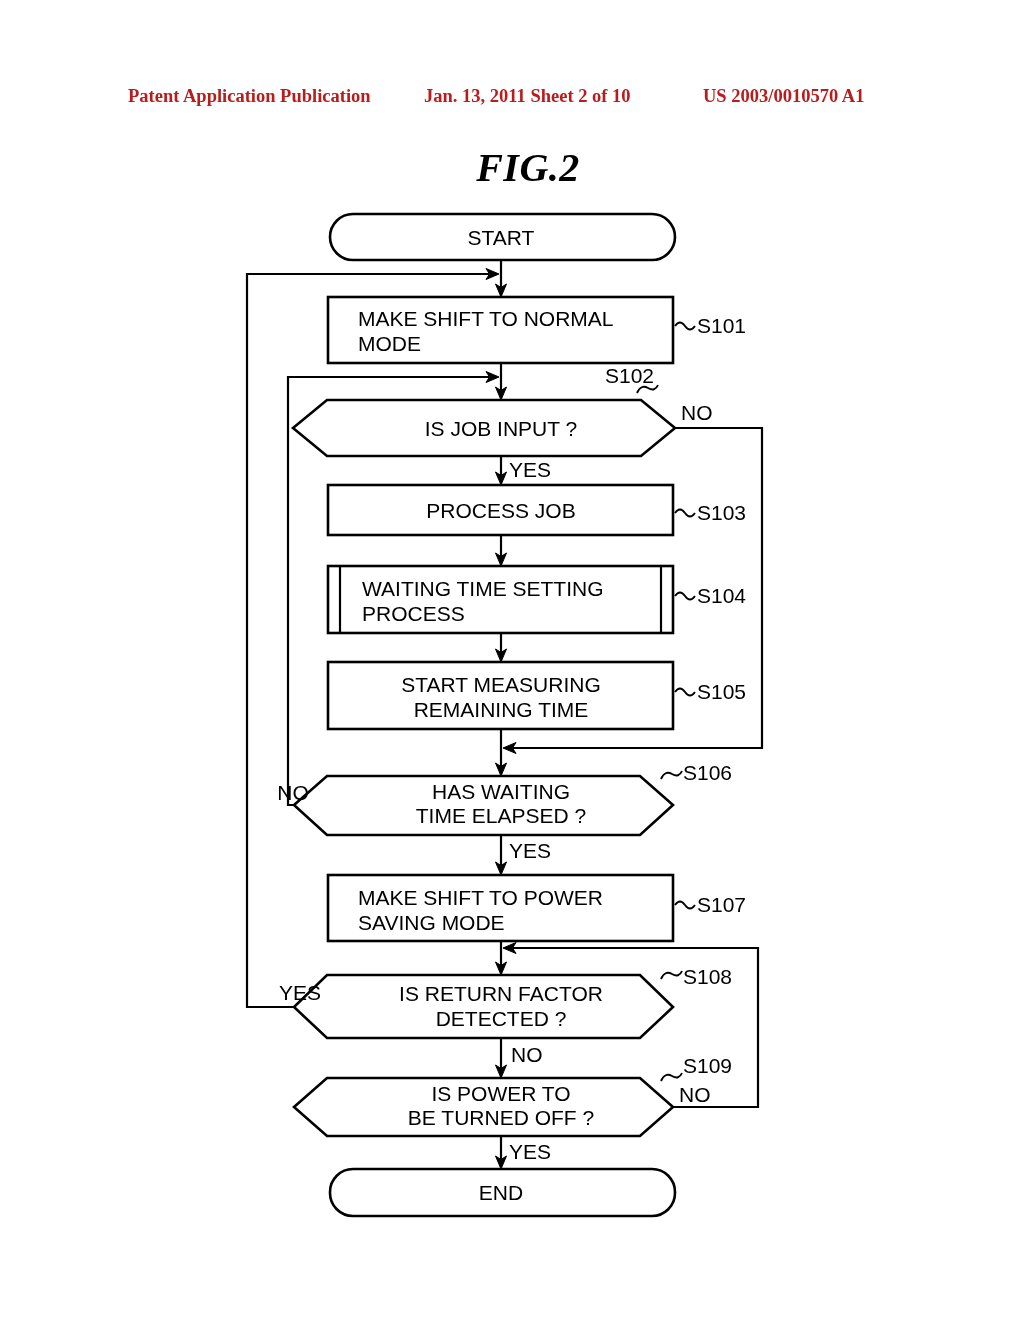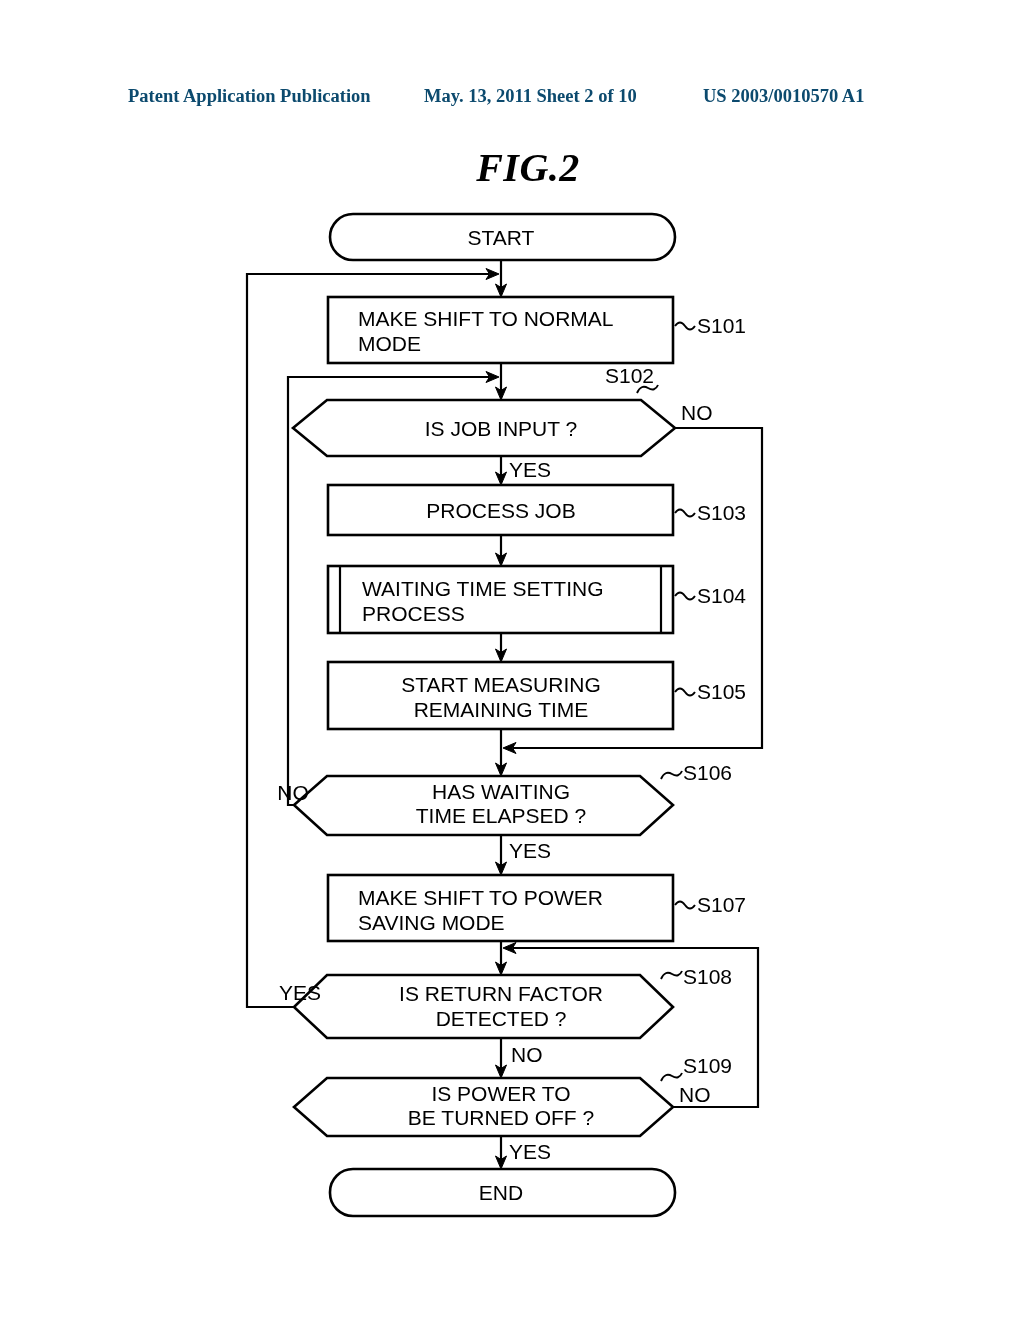--- a/index.html
+++ b/index.html
@@ -22,21 +22,21 @@
   }
   .pub-header {
     position: absolute;
     top: 86px;
     left: 0;
     width: 1024px;
     height: 26px;
     font-family: "Liberation Serif", serif;
     font-weight: bold;
     font-size: 18.5px;
-    color: #0c4a6e;
+    color: #b91c1c;
     white-space: nowrap;
   }
   .hdr-left   { position: absolute; left: 128px; top: 0; }
   .hdr-mid    { position: absolute; left: 424px; top: 0; }
   .hdr-right  { position: absolute; left: 703px; top: 0; }
 
   .fig-title {
     position: absolute;
     top: 144px;
     left: 0;
@@ -83,21 +83,21 @@
     stroke-width: 1.9;
   }
 </style>
 </head>
 <body>
 
 <div id="page">
 
   <div class="pub-header">
     <span class="hdr-left">Patent Application Publication</span>
-    <span class="hdr-mid">May. 13, 2011  Sheet 2 of 10</span>
+    <span class="hdr-mid">Jan. 13, 2011  Sheet 2 of 10</span>
     <span class="hdr-right">US 2003/0010570 A1</span>
   </div>
 
   <div class="fig-title">FIG.2</div>
 
   <svg id="flow" width="1024" height="1320" viewBox="0 0 1024 1320">
 
     <g>
 
       <path class="conn" d="M 501 260 L 501 291"></path>

